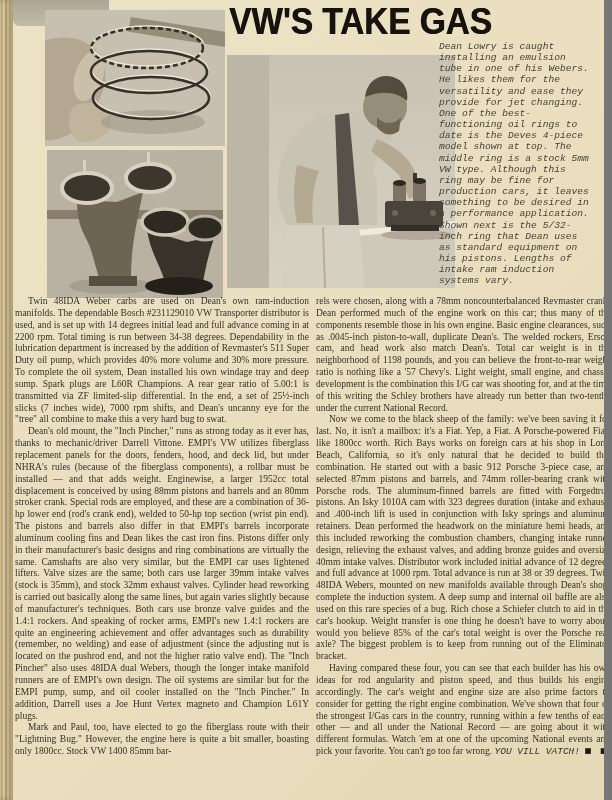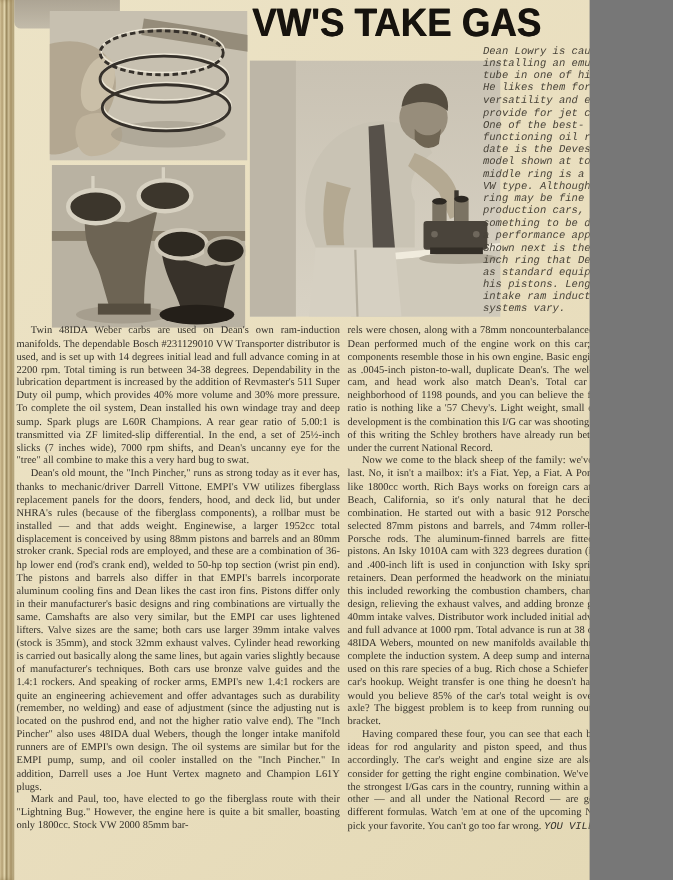--- a/index.html
+++ b/index.html
@@ -1,17 +1,17 @@
 <!DOCTYPE html>
 <html><head>
 <meta charset="utf-8">
 <style>
   html,body{margin:0;padding:0;background:#777;}
   .page{
-    position:relative;width:536px;height:800px;overflow:hidden;
+    position:relative;width:604px;height:800px;overflow:hidden;
     background:linear-gradient(135deg,#ece3c6 0%,#e9debe 55%,#e4d9b6 100%);
     font-family:"Liberation Serif",serif;
   }
   .binding{
     position:absolute;left:0;top:0;width:13px;height:800px;
     background:repeating-linear-gradient(90deg,#d8c89e 0px,#b4a074 2px,#e3d6ae 4px,#9c8a60 6px,#d9cca4 8px);
     box-shadow:inset -3px 0 5px rgba(110,88,46,.4);
   }
   .frag{
     position:absolute;left:13px;top:0;width:96px;height:26px;
@@ -128,21 +128,21 @@
       <circle cx="206" cy="158" r="3" fill="#6e675c"></circle>
       <rect x="164" y="170" width="48" height="6" fill="#332e27"></rect>
     </svg>
   </figure>
 
   <aside class="caption">Dean Lowry is caught installing an emulsion tube in one of his Webers. He likes them for the versatility and ease they provide for jet changing. One of the best-functioning oil rings to date is the Deves 4-piece model shown at top. The middle ring is a stock 5mm VW type. Although this ring may be fine for production cars, it leaves something to be desired in a performance application. Shown next is the 5/32-inch ring that Dean uses as standard equipment on his pistons. Lengths of intake ram induction systems vary.</aside>
 
   <div class="col" id="col-left">
     <p class="ind">Twin 48IDA Weber carbs are used on Dean's own ram-induction manifolds. The dependable Bosch #231129010 VW Transporter distributor is used, and is set up with 14 degrees initial lead and full advance coming in at 2200 rpm. Total timing is run between 34-38 degrees. Dependability in the lubrication department is increased by the addition of Revmaster's 511 Super Duty oil pump, which provides 40% more volume and 30% more pressure. To complete the oil system, Dean installed his own windage tray and deep sump. Spark plugs are L60R Champions. A rear gear ratio of 5.00:1 is transmitted via ZF limited-slip differential. In the end, a set of 25½-inch slicks (7 inches wide), 7000 rpm shifts, and Dean's uncanny eye for the "tree" all combine to make this a very hard bug to swat.</p>
     <p class="ind">Dean's old mount, the "Inch Pincher," runs as strong today as it ever has, thanks to mechanic/driver Darrell Vittone. EMPI's VW utilizes fiberglass replacement panels for the doors, fenders, hood, and deck lid, but under NHRA's rules (because of the fiberglass components), a rollbar must be installed — and that adds weight. Enginewise, a larger 1952cc total displacement is conceived by using 88mm pistons and barrels and an 80mm stroker crank. Special rods are employed, and these are a combination of 36-hp lower end (rod's crank end), welded to 50-hp top section (wrist pin end). The pistons and barrels also differ in that EMPI's barrels incorporate aluminum cooling fins and Dean likes the cast iron fins. Pistons differ only in their manufacturer's basic designs and ring combinations are virtually the same. Camshafts are also very similar, but the EMPI car uses lightened lifters. Valve sizes are the same; both cars use larger 39mm intake valves (stock is 35mm), and stock 32mm exhaust valves. Cylinder head reworking is carried out basically along the same lines, but again varies slightly because of manufacturer's techniques. Both cars use bronze valve guides and the 1.4:1 rockers. And speaking of rocker arms, EMPI's new 1.4:1 rockers are quite an engineering achievement and offer advantages such as durability (remember, no welding) and ease of adjustment (since the adjusting nut is located on the pushrod end, and not the higher ratio valve end). The "Inch Pincher" also uses 48IDA dual Webers, though the longer intake manifold runners are of EMPI's own design. The oil systems are similar but for the EMPI pump, sump, and oil cooler installed on the "Inch Pincher." In addition, Darrell uses a Joe Hunt Vertex magneto and Champion L61Y plugs.</p>
-    <p class="ind">Mark and Paul, too, have elected to go the fiberglass route with their "Lightning Bug." However, the engine here is quite a bit smaller, boasting only 1800cc. Stock VW 2000 85mm bar-</p>
+    <p class="ind">Mark and Paul, too, have elected to go the fiberglass route with their "Lightning Bug." However, the engine here is quite a bit smaller, boasting only 1800cc. Stock VW 1400 85mm bar-</p>
   </div>
 
   <div class="col" id="col-right" style="position:absolute;">
     <p>rels were chosen, along with a 78mm noncounterbalanced Revmaster crank. Dean performed much of the engine work on this car; thus many of the components resemble those in his own engine. Basic engine clearances, such as .0045-inch piston-to-wall, duplicate Dean's. The welded rockers, Erson cam, and head work also match Dean's. Total car weight is in the neighborhood of 1198 pounds, and you can believe the front-to-rear weight ratio is nothing like a '57 Chevy's. Light weight, small engine, and chassis development is the combination this I/G car was shooting for, and at the time of this writing the Schley brothers have already run better than two-tenths under the current National Record.</p>
     <p class="ind">Now we come to the black sheep of the family: we've been saving it for last. No, it isn't a mailbox: it's a Fiat. Yep, a Fiat. A Porsche-powered Fiat, like 1800cc worth. Rich Bays works on foreign cars at his shop in Long Beach, California, so it's only natural that he decided to build this combination. He started out with a basic 912 Porsche 3-piece case, and selected 87mm pistons and barrels, and 74mm roller-bearing crank with Porsche rods. The aluminum-finned barrels are fitted with Forgedtrue pistons. An Isky 1010A cam with 323 degrees duration (intake and exhaust) and .400-inch lift is used in conjunction with Isky springs and aluminum retainers. Dean performed the headwork on the miniature hemi heads, and this included reworking the combustion chambers, changing intake runner design, relieving the exhaust valves, and adding bronze guides and oversize 40mm intake valves. Distributor work included initial advance of 12 degrees and full advance at 1000 rpm. Total advance is run at 38 or 39 degrees. Twin 48IDA Webers, mounted on new manifolds available through Dean's shop, complete the induction system. A deep sump and internal oil baffle are also used on this rare species of a bug. Rich chose a Schiefer clutch to aid in the car's hookup. Weight transfer is one thing he doesn't have to worry about: would you believe 85% of the car's total weight is over the Porsche rear axle? The biggest problem is to keep from running out of the Eliminator bracket.</p>
     <p class="ind"><span>Having compared these four, you can see that each builder has his own ideas for rod angularity and piston speed, and thus builds his engine accordingly. The car's weight and engine size are also prime factors to consider for getting the right engine combination. We've shown that four of the strongest I/Gas cars in the country, running within a few tenths of each other — and all under the National Record — are going about it with different formulas. Watch 'em at one of the upcoming National events and pick your favorite. You can't go too far wrong. </span><span class="shout">YOU VILL VATCH!</span></p>
     <span class="endmarks">■ ■</span>
   </div>
 
 </div>

